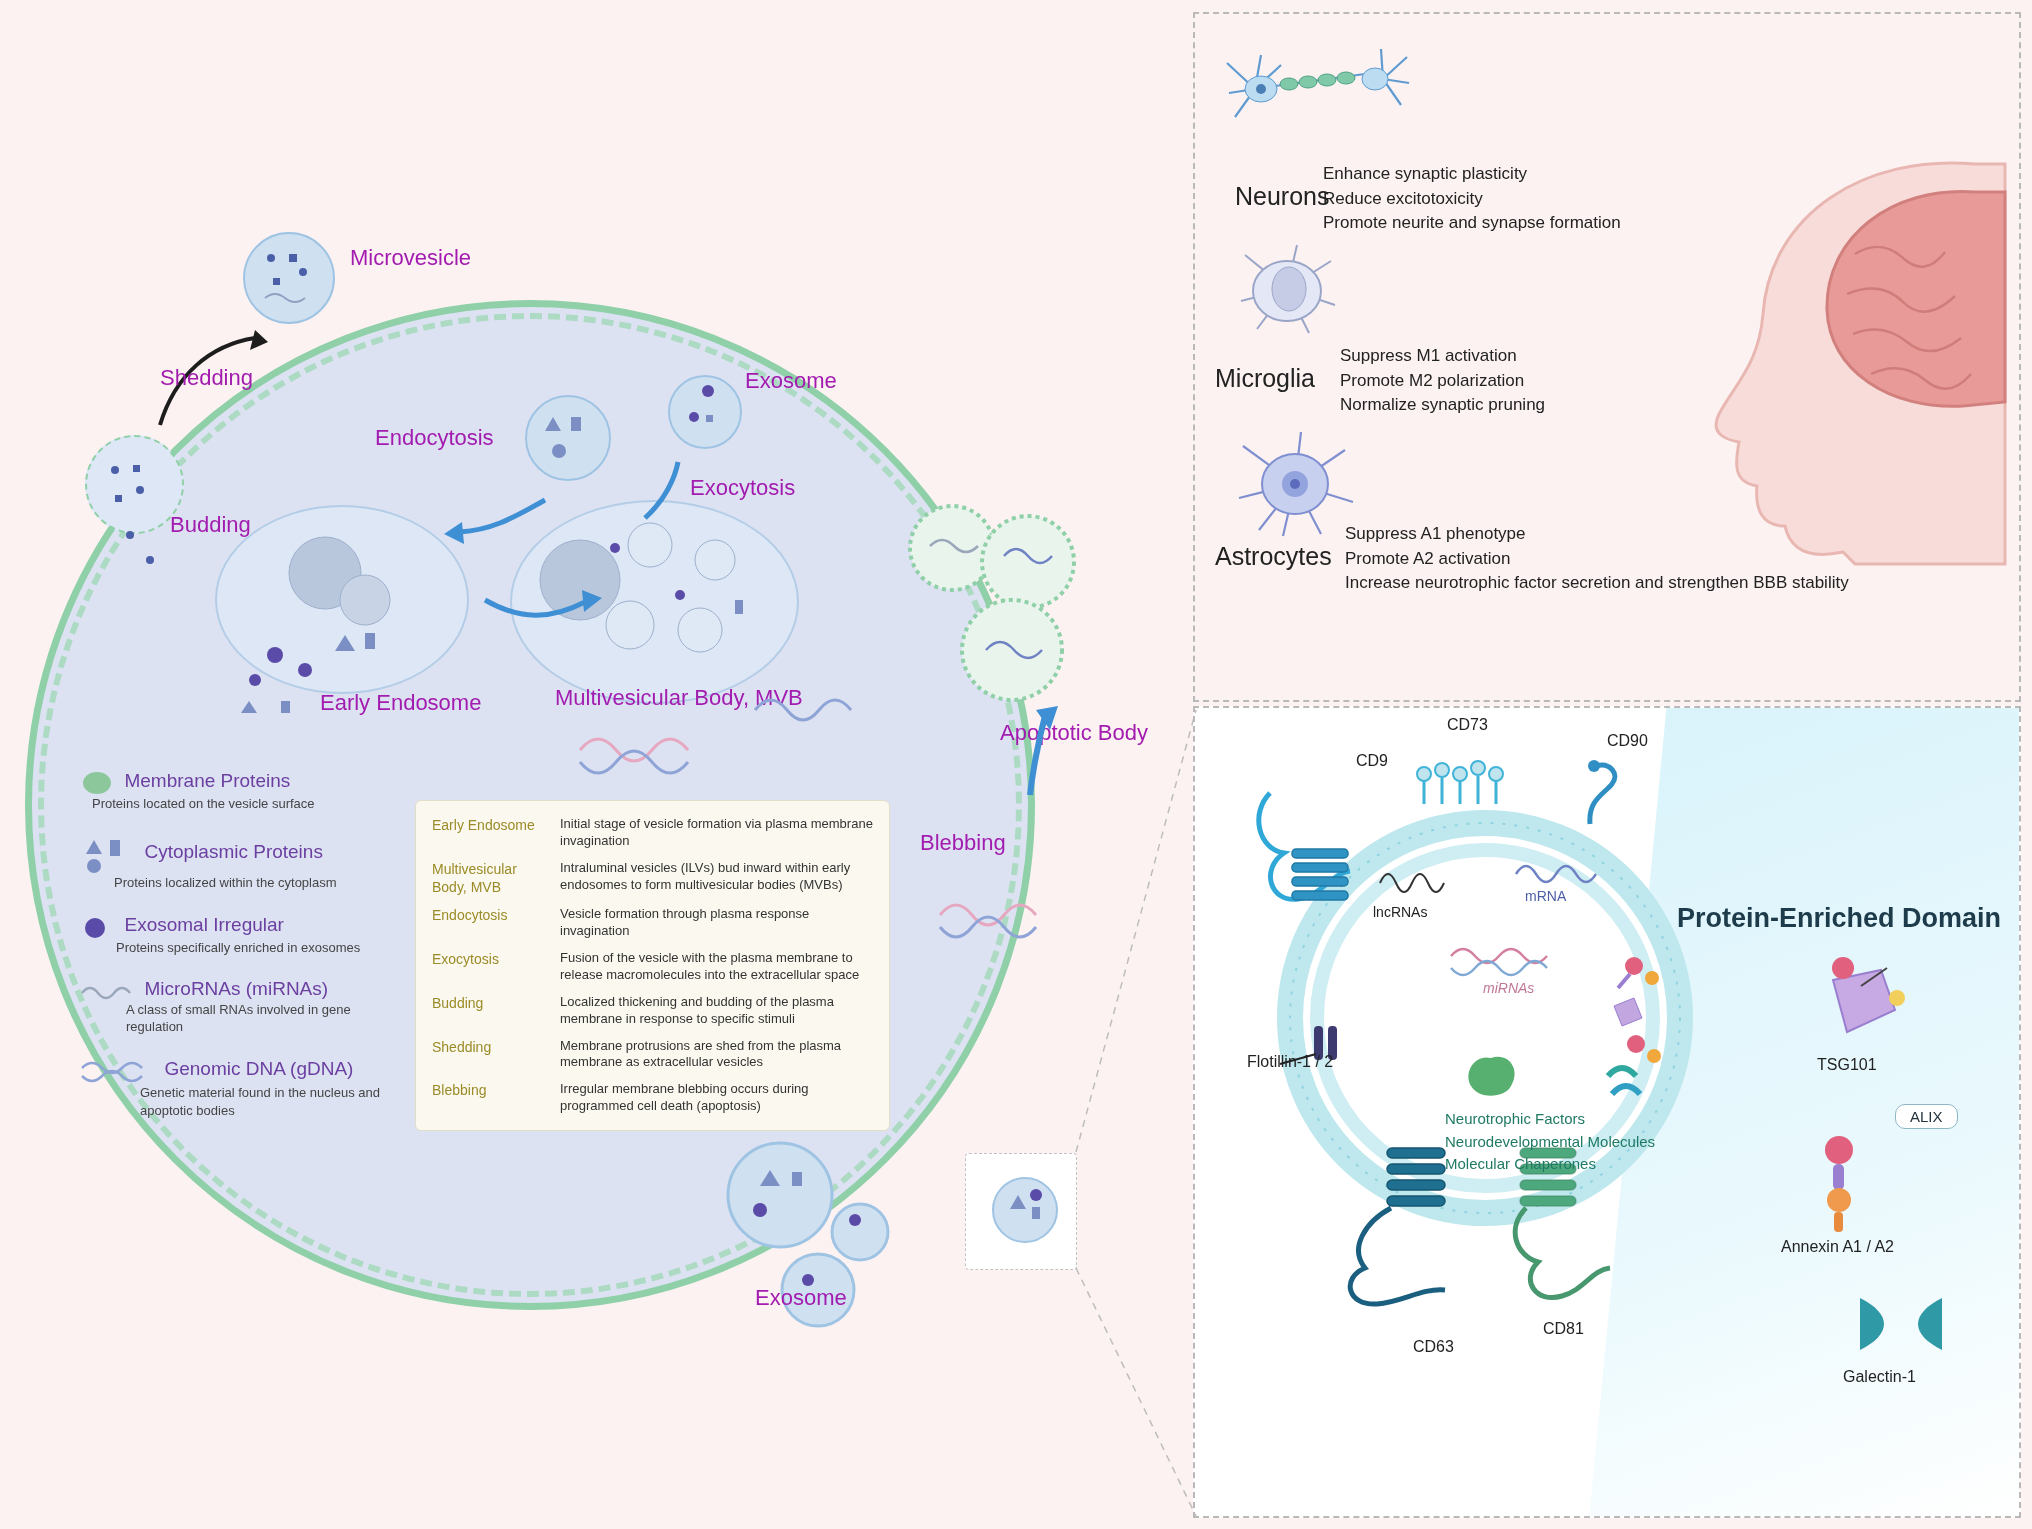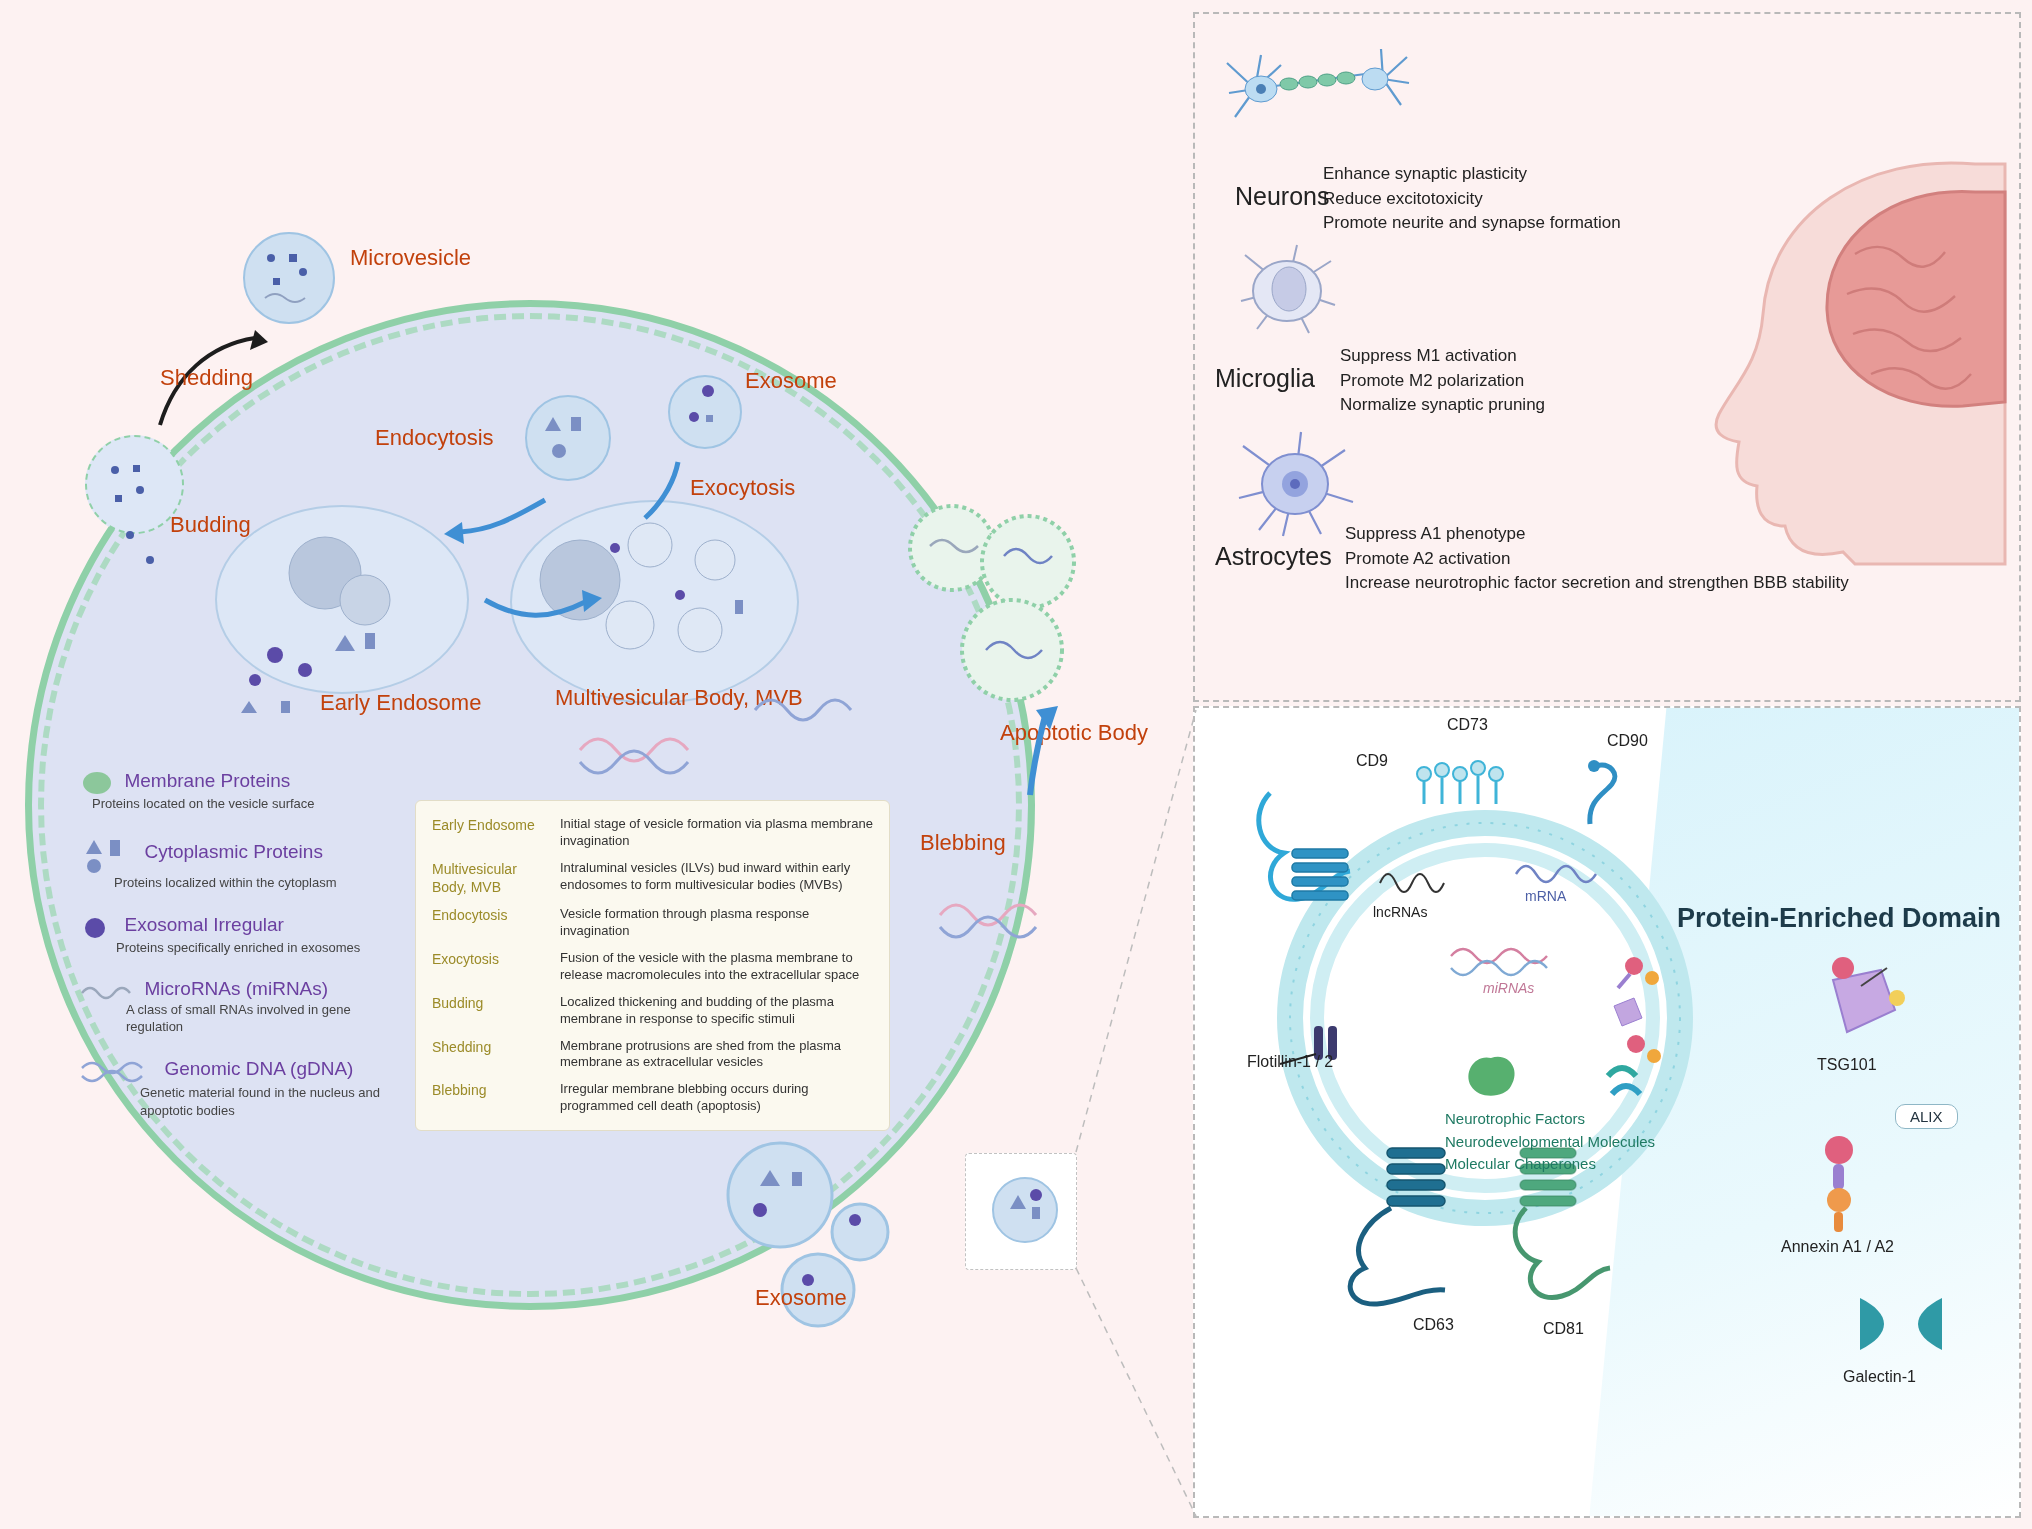--- a/index.html
+++ b/index.html
@@ -9,21 +9,21 @@
 
   
   #cell-panel{left:0;top:0;width:1190px;height:1529px;}
   .cell-body{position:absolute;left:25px;top:300px;width:1010px;height:1010px;
              border-radius:50%;background:#dde2f3;border:7px solid #8fd0a8;
              box-sizing:border-box;}
   .cell-inner-dots{position:absolute;left:38px;top:313px;width:984px;height:984px;
              border-radius:50%;border:6px dashed #9ed8b4;opacity:.75;box-sizing:border-box;}
   .vesicle{position:absolute;border-radius:50%;background:#cfe0f1;border:2px solid #9fc4e3;}
   .vesicle.pale{background:#dde7f6;border-color:#b4cde6;}
-  .label{position:absolute;color:#c2410c;font-size:22px;white-space:nowrap;}
+  .label{position:absolute;color:#a21caf;font-size:22px;white-space:nowrap;}
 
   
   .legend{position:absolute;left:80px;top:770px;width:300px;}
   .legend-item{margin-bottom:22px;}
   .legend-title{color:#6b3fa0;font-size:19px;}
   .legend-desc{color:#444;font-size:13px;line-height:1.35;}
 
   
   .glossary{position:absolute;left:415px;top:800px;width:475px;
             background:#fbf9ef;border:1px solid #e2ddc7;border-radius:6px;padding:10px 12px;
@@ -373,21 +373,21 @@
 
   <svg style="position:absolute;left:130px;top:430px;width:220px;height:200px;">
     <g fill="#1f6f91" stroke="#16566f" stroke-width="1.5">
       <rect x="62" y="10" width="58" height="10" rx="5"></rect>
         <rect x="62" y="26" width="58" height="10" rx="5"></rect>
       <rect x="62" y="42" width="58" height="10" rx="5"></rect>
         <rect x="62" y="58" width="58" height="10" rx="5"></rect>
     </g>
     <path d="M66 70 C40 84, 24 110, 40 130 C16 140, 22 168, 52 166 C78 164, 96 150, 120 152" stroke="#1b5f80" stroke-width="5" fill="none"></path>
   </svg>
-  <div class="tag" style="left:218px;top:608px;text-align:right;">CD63</div>
+  <div class="tag" style="left:218px;top:630px;text-align:right;">CD63</div>
 
   <svg style="position:absolute;left:285px;top:430px;width:220px;height:200px;">
     <g fill="#4ea87e" stroke="#37836180" stroke-width="1.5">
       <rect x="40" y="10" width="56" height="10" rx="5"></rect>
         <rect x="40" y="26" width="56" height="10" rx="5"></rect>
       <rect x="40" y="42" width="56" height="10" rx="5"></rect>
         <rect x="40" y="58" width="56" height="10" rx="5"></rect>
     </g>
     <path d="M46 70 C26 90, 36 118, 58 124 C40 142, 56 166, 82 158 C104 152, 112 132, 130 130" stroke="#47976f" stroke-width="5" fill="none"></path>
   </svg>

